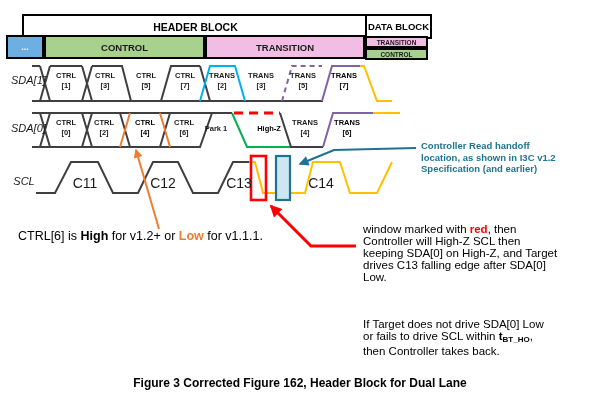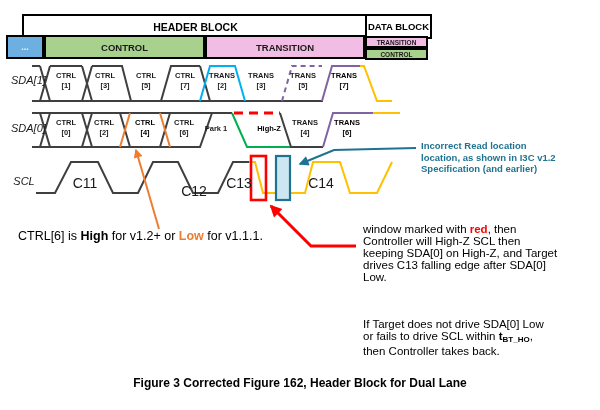--- a/index.html
+++ b/index.html
@@ -147,26 +147,26 @@
   <div class="cl" style="left:305px;top:118px;">
       <div>TRANS</div>
       <div>[4]</div>
     </div>
   <div class="cl b" style="left:347px;top:118px;">
       <div>TRANS</div>
       <div>[6]</div>
     </div>
 
   <div class="clk" style="left:85px;top:175px;">C11</div>
-  <div class="clk" style="left:163px;top:183px;margin-left:31px;">C12</div>
+  <div class="clk" style="left:163px;top:175px;">C12</div>
   <div class="clk" style="left:239px;top:175px;">C13</div>
   <div class="clk" style="left:321px;top:175px;">C14</div>
 
   <div class="teal-note">
-    <div>Incorrect Read location</div>
+    <div>Controller Read handoff</div>
     <div>location, as shown in I3C v1.2</div>
     <div>Specification (and earlier)</div>
   </div>
 
   <div class="note-left"><span>CTRL[6] is </span><span class="hi">High</span><span> for v1.2+ or </span><span class="lo">Low</span><span> for v1.1.1.</span></div>
 
   <div class="para" style="top:224px;">
     <div><span>window marked with </span><span class="redw">red</span><span>, then</span></div>
     <div>Controller will High-Z SCL then</div>
     <div>keeping SDA[0] on High-Z, and Target</div>

